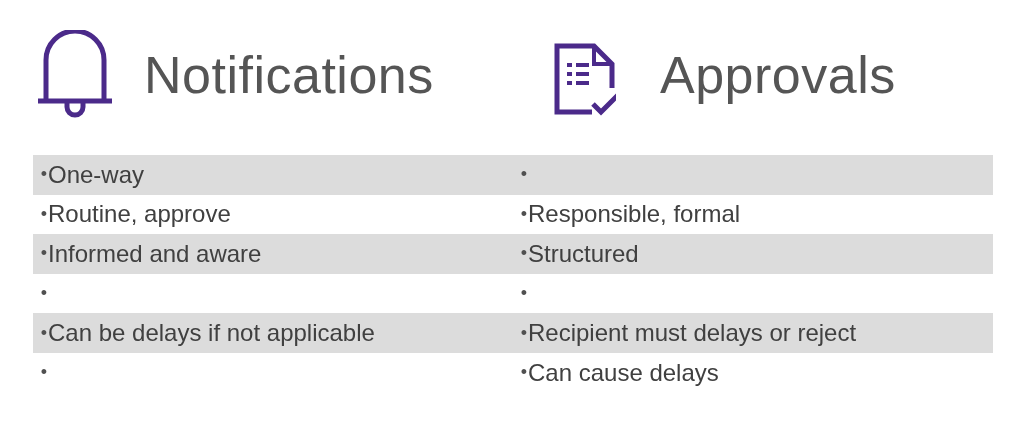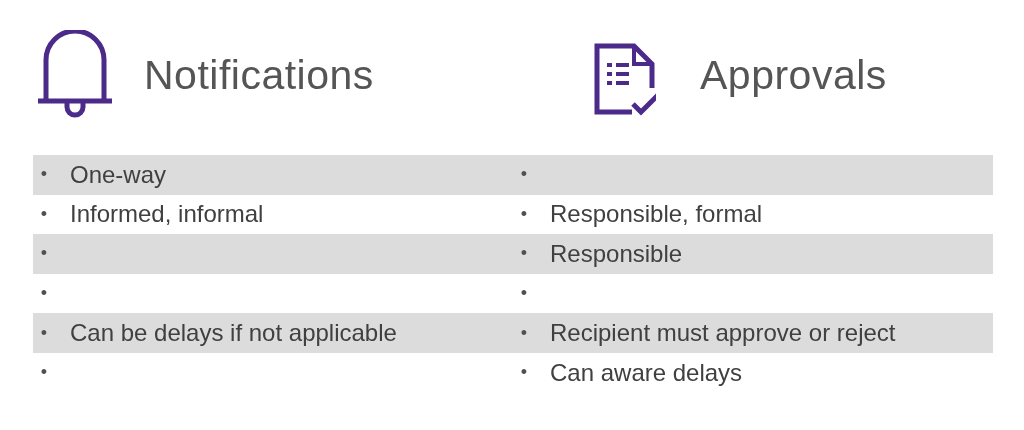--- a/index.html
+++ b/index.html
@@ -13,26 +13,26 @@
       position: relative;
       overflow: hidden;
       font-family: "Liberation Sans", "DejaVu Sans", sans-serif;
     }
     .header {
       position: absolute;
       display: flex;
       align-items: center;
     }
     .header.left { left: 36px; top: 30px; }
-    .header.right { left: 592px; top: 30px; }
+    .header.right { left: 552px; top: 30px; }
     .header-icon {
       display: block;
     }
     .header-title {
-      font-size: 41px;
+      font-size: 52px;
       font-weight: 300;
       color: #555555;
       letter-spacing: 0.5px;
       line-height: 1;
       white-space: nowrap;
     }
     .header.left .header-title { margin-left: 28px; }
     .header.right .header-title { margin-left: 44px; }
 
     .rows {
@@ -60,21 +60,20 @@
     .cell.left { left: 7px; }
     .cell.right { left: 487px; }
     .bullet {
       width: 8px;
       display: inline-block;
       text-align: center;
       font-size: 18px;
       color: #505050;
     }
     .cell-text {
-      margin-left: 22px;
     }
   </style>
 </head>
 <body>
 
 <div class="header left">
   <svg class="header-icon" width="80" height="90" viewBox="0 0 80 90">
     <path d="M10 69 L10 30 A29 29 0 0 1 68 30 L68 69" fill="none" stroke="#4b2a8a" stroke-width="5"></path>
     <line x1="2" y1="71" x2="76" y2="71" stroke="#4b2a8a" stroke-width="5"></line>
     <path d="M31 73 L31 77 A8 8 0 0 0 47 77 L47 73" fill="none" stroke="#4b2a8a" stroke-width="5"></path>
@@ -103,56 +102,57 @@
       <span class="bullet">•</span>
       <span class="cell-text">One-way</span>
     </div>
     <div class="cell right">
       <span class="bullet">•</span>
     </div>
   </div>
   <div class="row">
     <div class="cell left">
       <span class="bullet">•</span>
-      <span class="cell-text">Informed, informal</span>
+      <span class="cell-text">Routine, approve</span>
     </div>
     <div class="cell right">
       <span class="bullet">•</span>
       <span class="cell-text">Responsible, formal</span>
     </div>
   </div>
   <div class="row shaded">
     <div class="cell left">
       <span class="bullet">•</span>
+      <span class="cell-text">Informed and aware</span>
     </div>
     <div class="cell right">
       <span class="bullet">•</span>
-      <span class="cell-text">Responsible</span>
+      <span class="cell-text">Structured</span>
     </div>
   </div>
   <div class="row">
     <div class="cell left">
       <span class="bullet">•</span>
     </div>
     <div class="cell right">
       <span class="bullet">•</span>
     </div>
   </div>
   <div class="row shaded">
     <div class="cell left">
       <span class="bullet">•</span>
       <span class="cell-text">Can be delays if not applicable</span>
     </div>
     <div class="cell right">
       <span class="bullet">•</span>
-      <span class="cell-text">Recipient must approve or reject</span>
+      <span class="cell-text">Recipient must delays or reject</span>
     </div>
   </div>
   <div class="row">
     <div class="cell left">
       <span class="bullet">•</span>
     </div>
     <div class="cell right">
       <span class="bullet">•</span>
-      <span class="cell-text">Can aware delays</span>
+      <span class="cell-text">Can cause delays</span>
     </div>
   </div>
 </div>
 
 </body></html>

